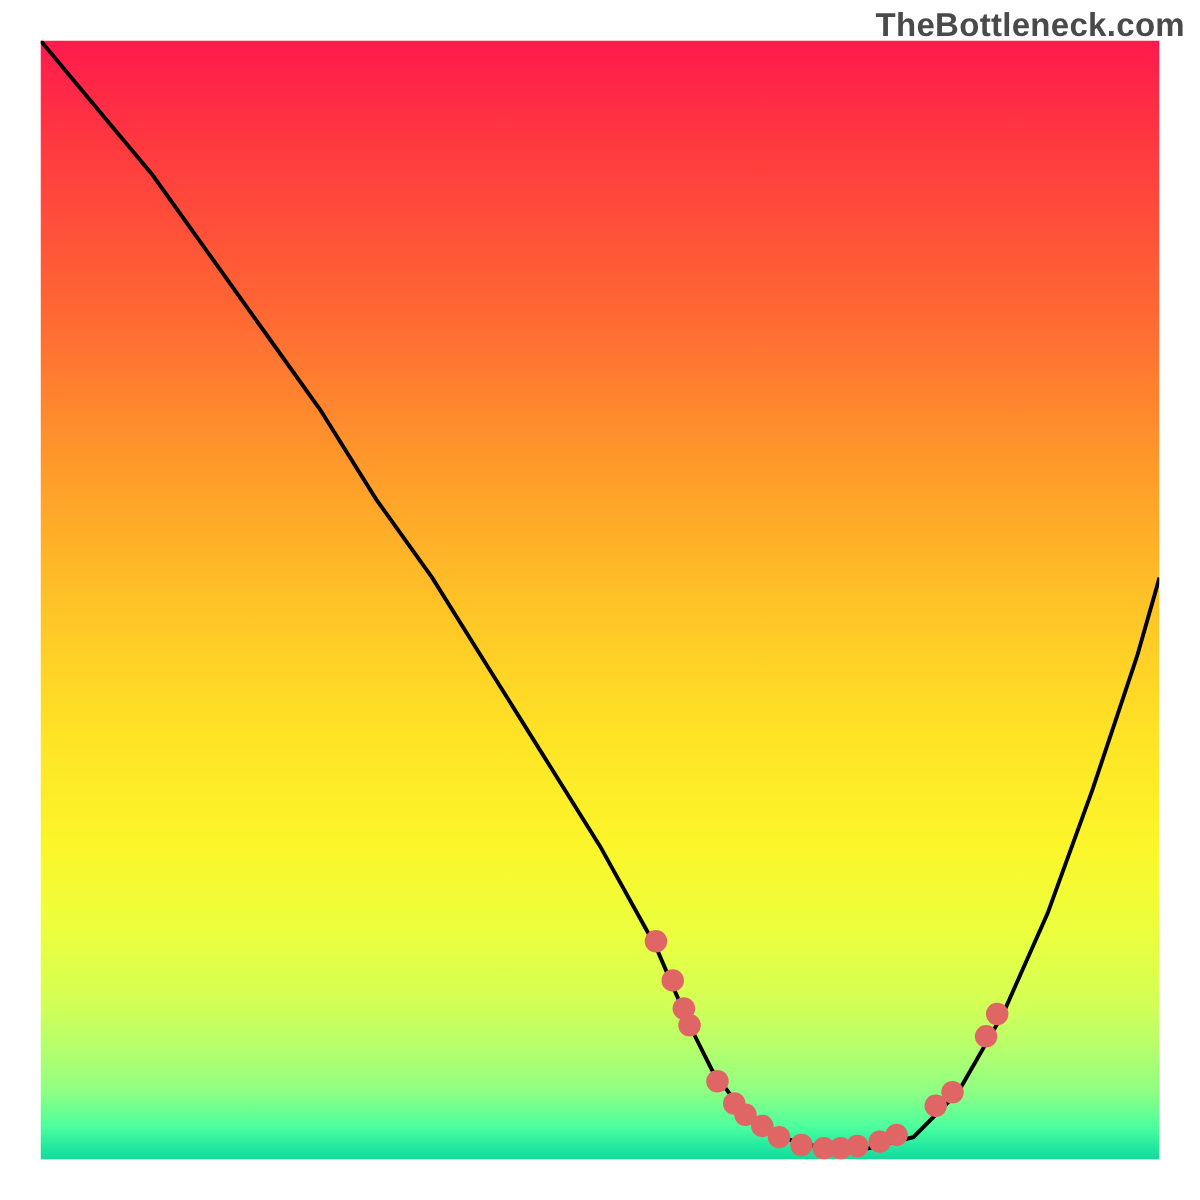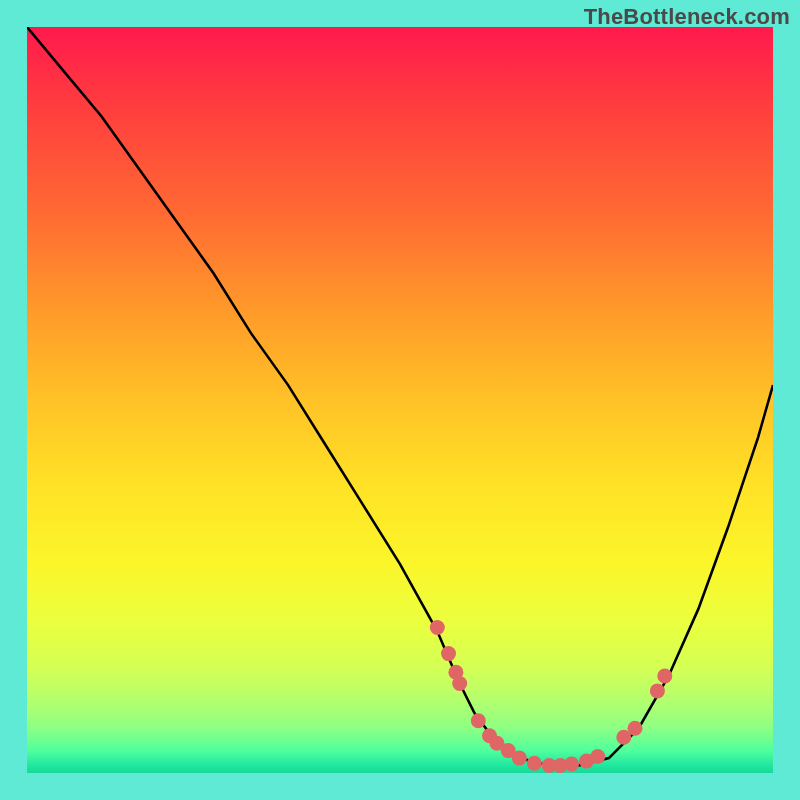--- a/index.html
+++ b/index.html
@@ -8,21 +8,21 @@
     width: 800px;
     height: 800px;
     background: #000000;
     font-family: Arial, Helvetica, sans-serif;
     overflow: hidden;
   }
   .frame {
     position: relative;
     width: 800px;
     height: 800px;
-    background: #5eead4;
+    background: #ffffff;
   }
   .watermark {
     position: absolute;
     top: 4px;
     right: 10px;
     color: #4a4a4a;
     font-size: 22px;
     font-weight: bold;
     letter-spacing: 0.2px;
     z-index: 50;

